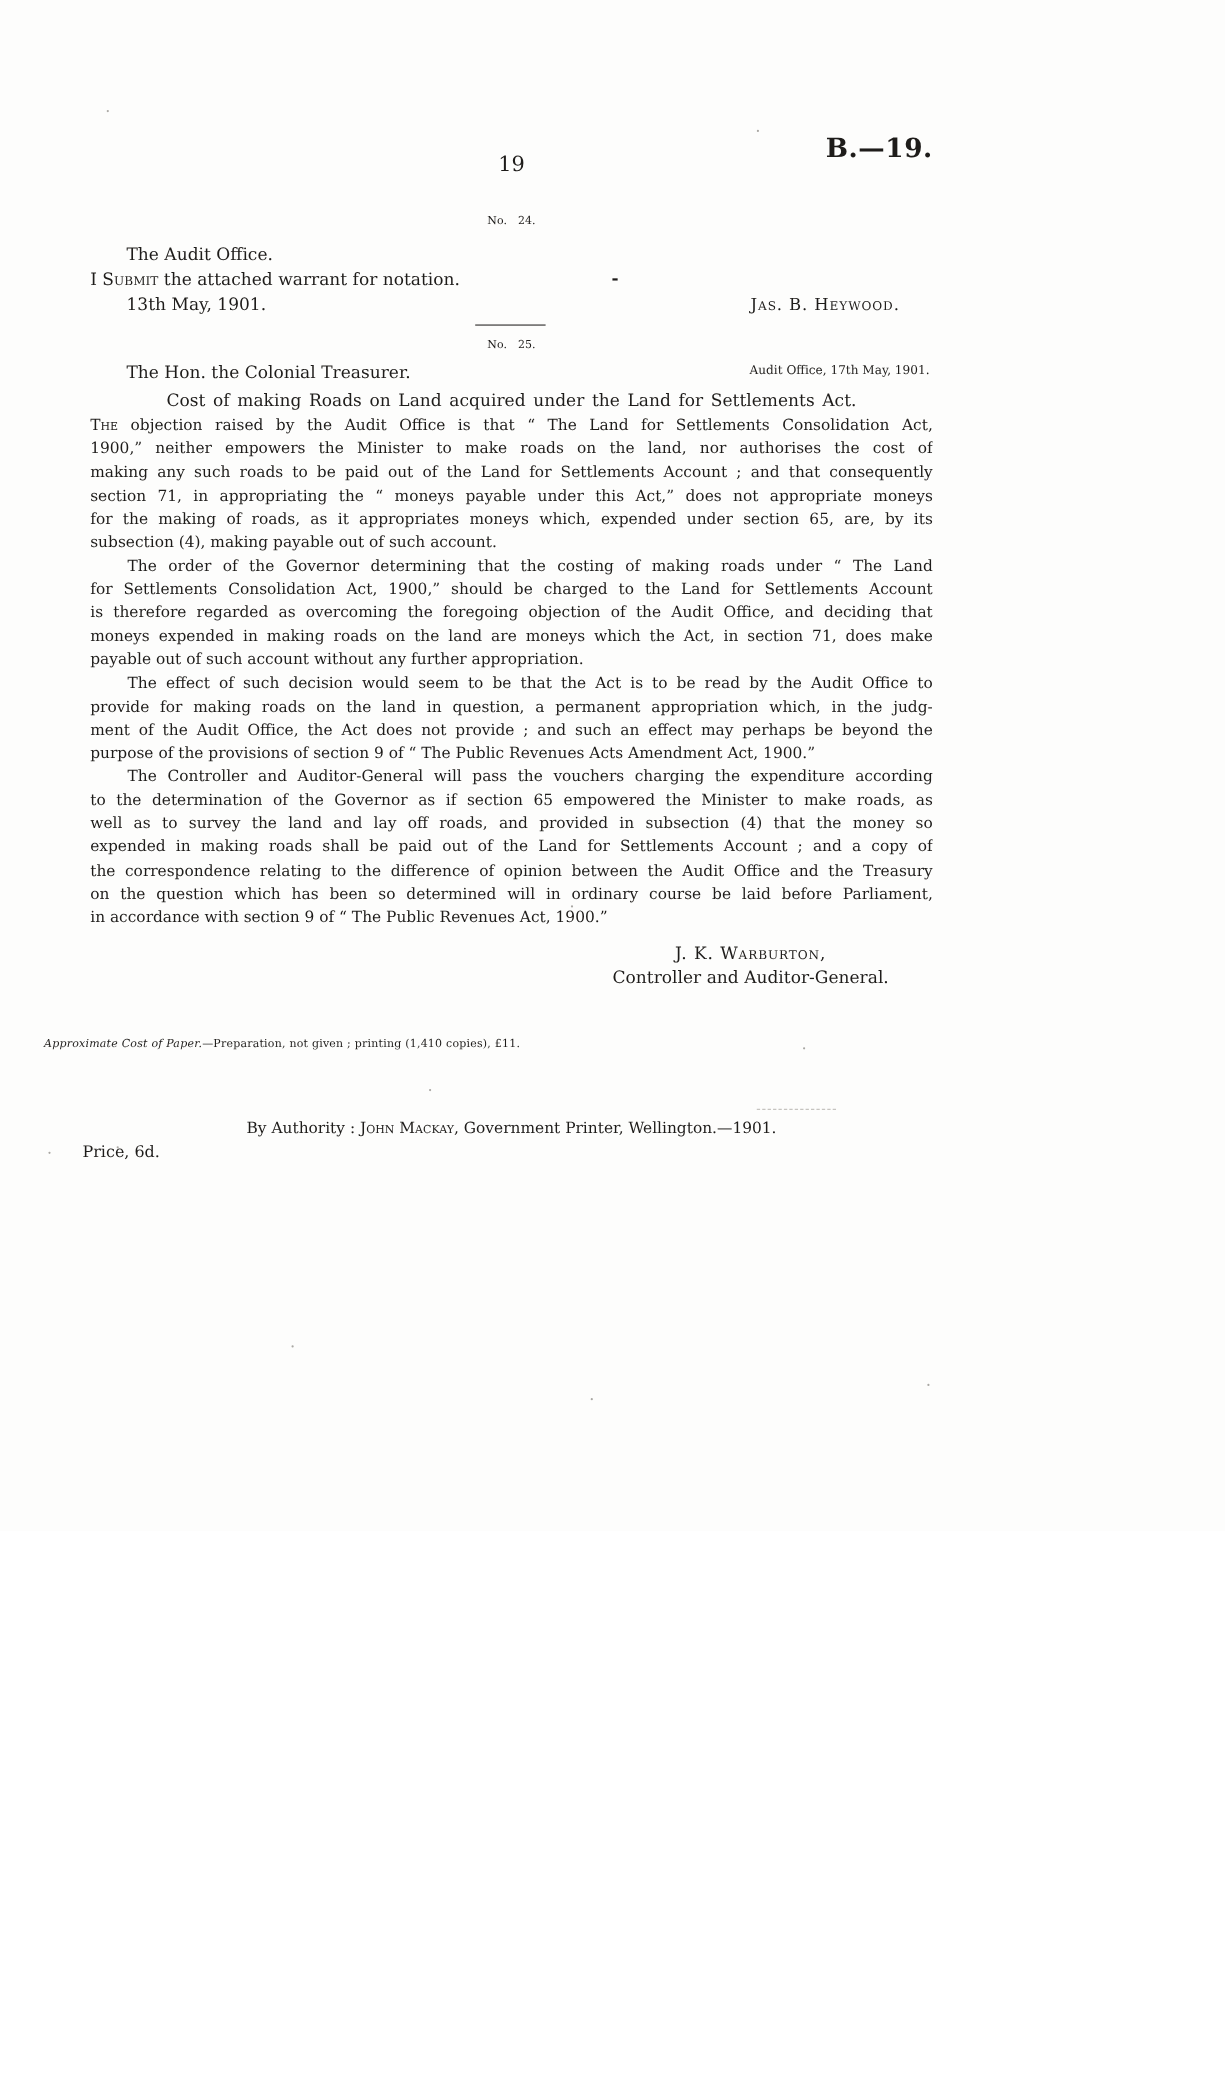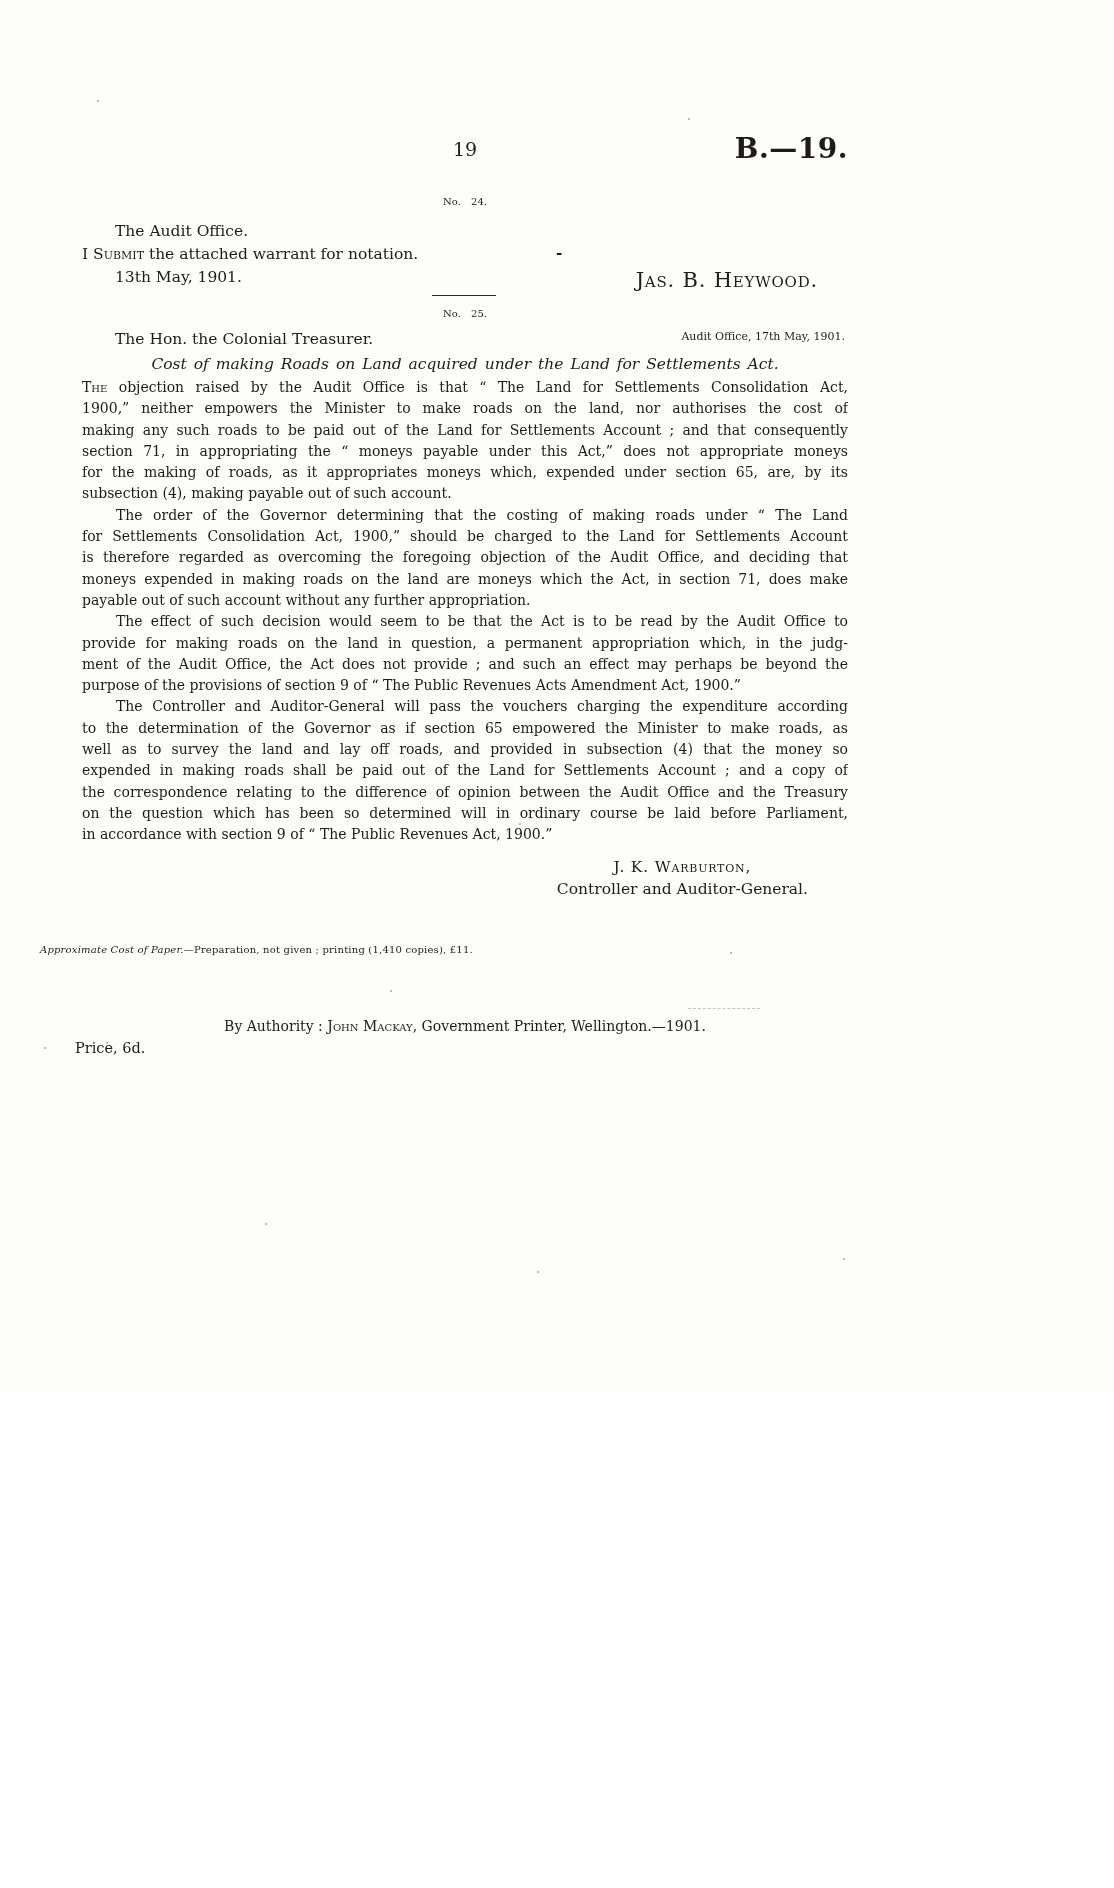--- a/index.html
+++ b/index.html
@@ -9,37 +9,37 @@
     font-family:"DejaVu Serif", serif;
     color:#1e1c1a;
     overflow:hidden;
   }
   .abs { position:absolute; }
   .col-center { left:82px; width:766px; text-align:center; }
   .sc { font-variant:small-caps; }
   .it { font-style:italic; }
 
   .header-pageno { top:138px; font-size:19px; }
-  .header-ref   { top:132px; right:266px; font-size:28px; font-weight:bold; letter-spacing:0.5px; }
+  .header-ref   { top:120px; right:266px; font-size:24px; font-weight:bold; letter-spacing:0.5px; }
 
   .no-heading { font-size:10px; word-spacing:7px; }
   .no24 { top:196px; }
   .no25 { top:308px; }
 
   .addr24   { top:222px; left:115px; font-size:15.5px; }
   .submit   { top:245px; left:82px;  font-size:15.5px;text-align:right; }
   .stray    { top:243px; left:556px; font-size:15.5px; font-weight:bold; }
   .date24   { top:268px; left:115px; font-size:15.5px; }
-  .sig24    { top:268px; right:296px; font-size:21px; letter-spacing:0.8px; }
+  .sig24    { top:268px; right:296px; font-size:15px; letter-spacing:0.8px; }
 
   .rule { top:295px; left:432px; width:64px; border-top:1.6px solid #2a2826; }
 
   .addr25     { top:330px; left:115px; font-size:15.5px; }
   .dateline25 { top:330px; right:269px; font-size:11px; }
-  .subject    { top:355px; font-size:15.5px; font-style:italic; word-spacing:2px; }
+  .subject    { top:355px; font-size:15.5px; word-spacing:2px; }
 
   .body { top:377px; left:82px; width:766px; font-size:14px; }
   .line { text-align:justify; text-align-last:justify; height:21.3px; line-height:21.3px; overflow:hidden; }
   .line.last   { text-align-last:left; }
   .line.indent { text-indent:34px; }
 
   .sig-block { top:857px; right:306px; text-align:center; font-size:15.5px; line-height:21.5px; }
   .sig-name  { letter-spacing:0.8px; }
 
   .cost-line { top:944px; left:40px; width:960px; text-align:left; font-size:10px; letter-spacing:0.2px; }

